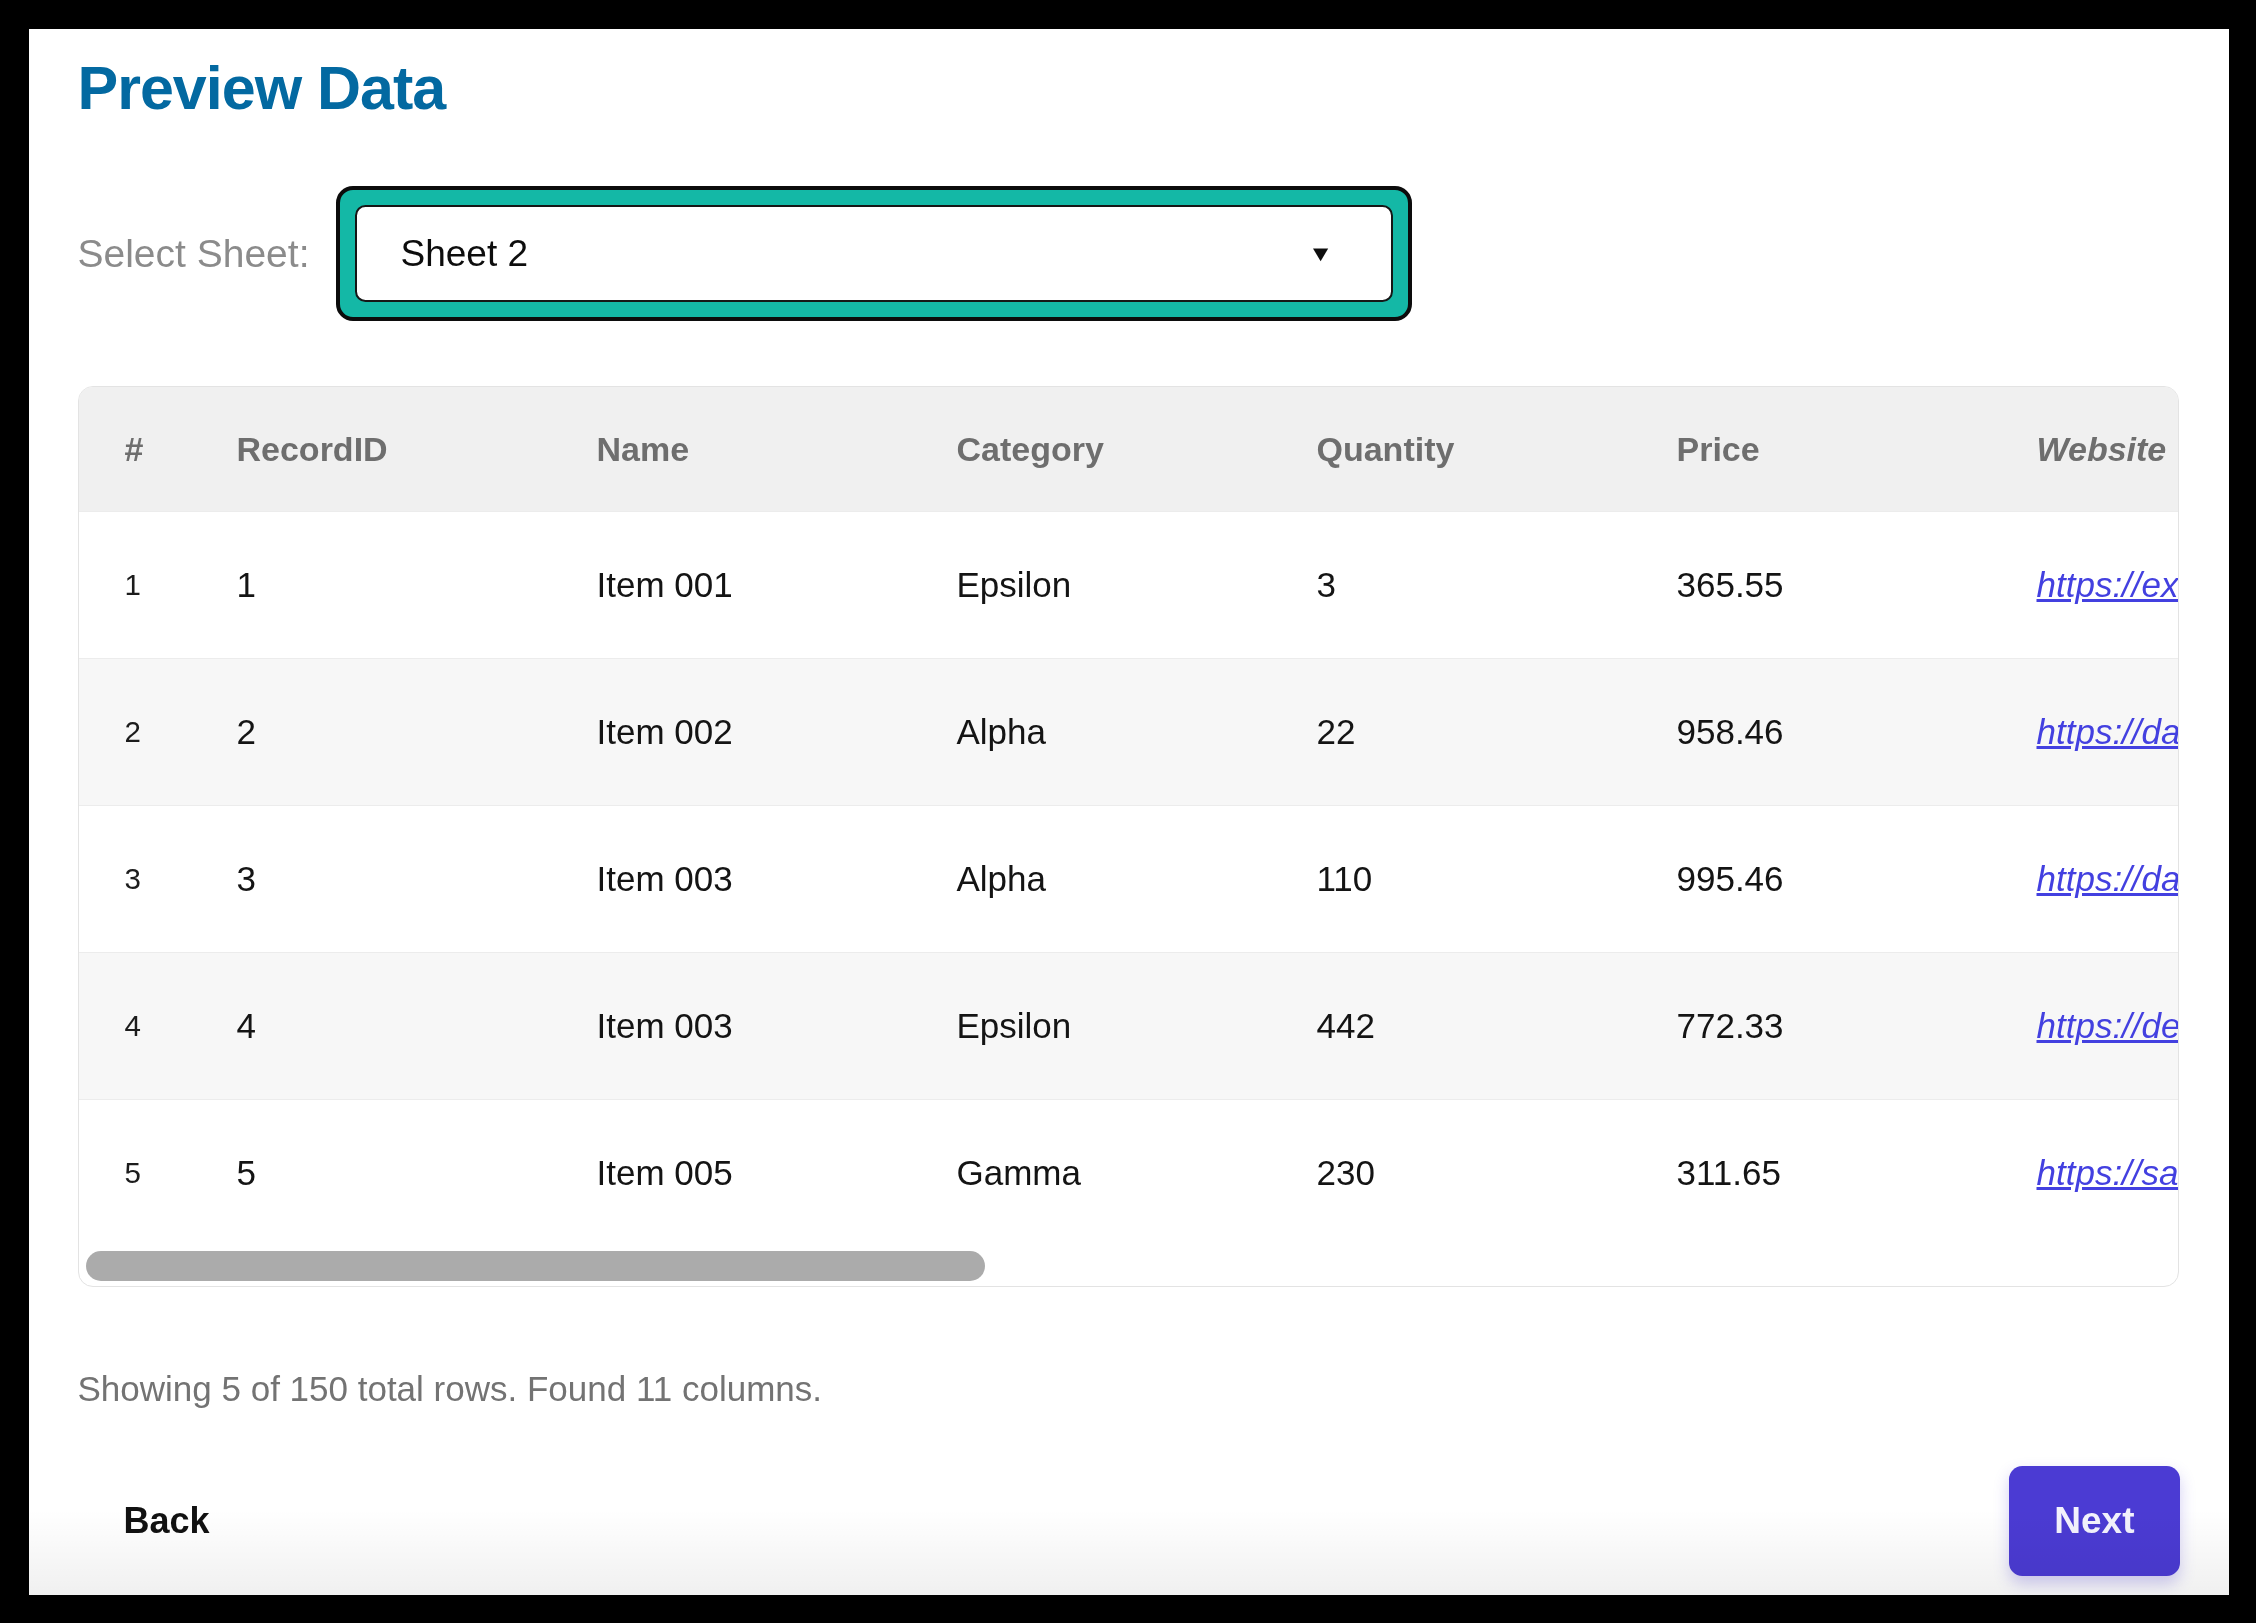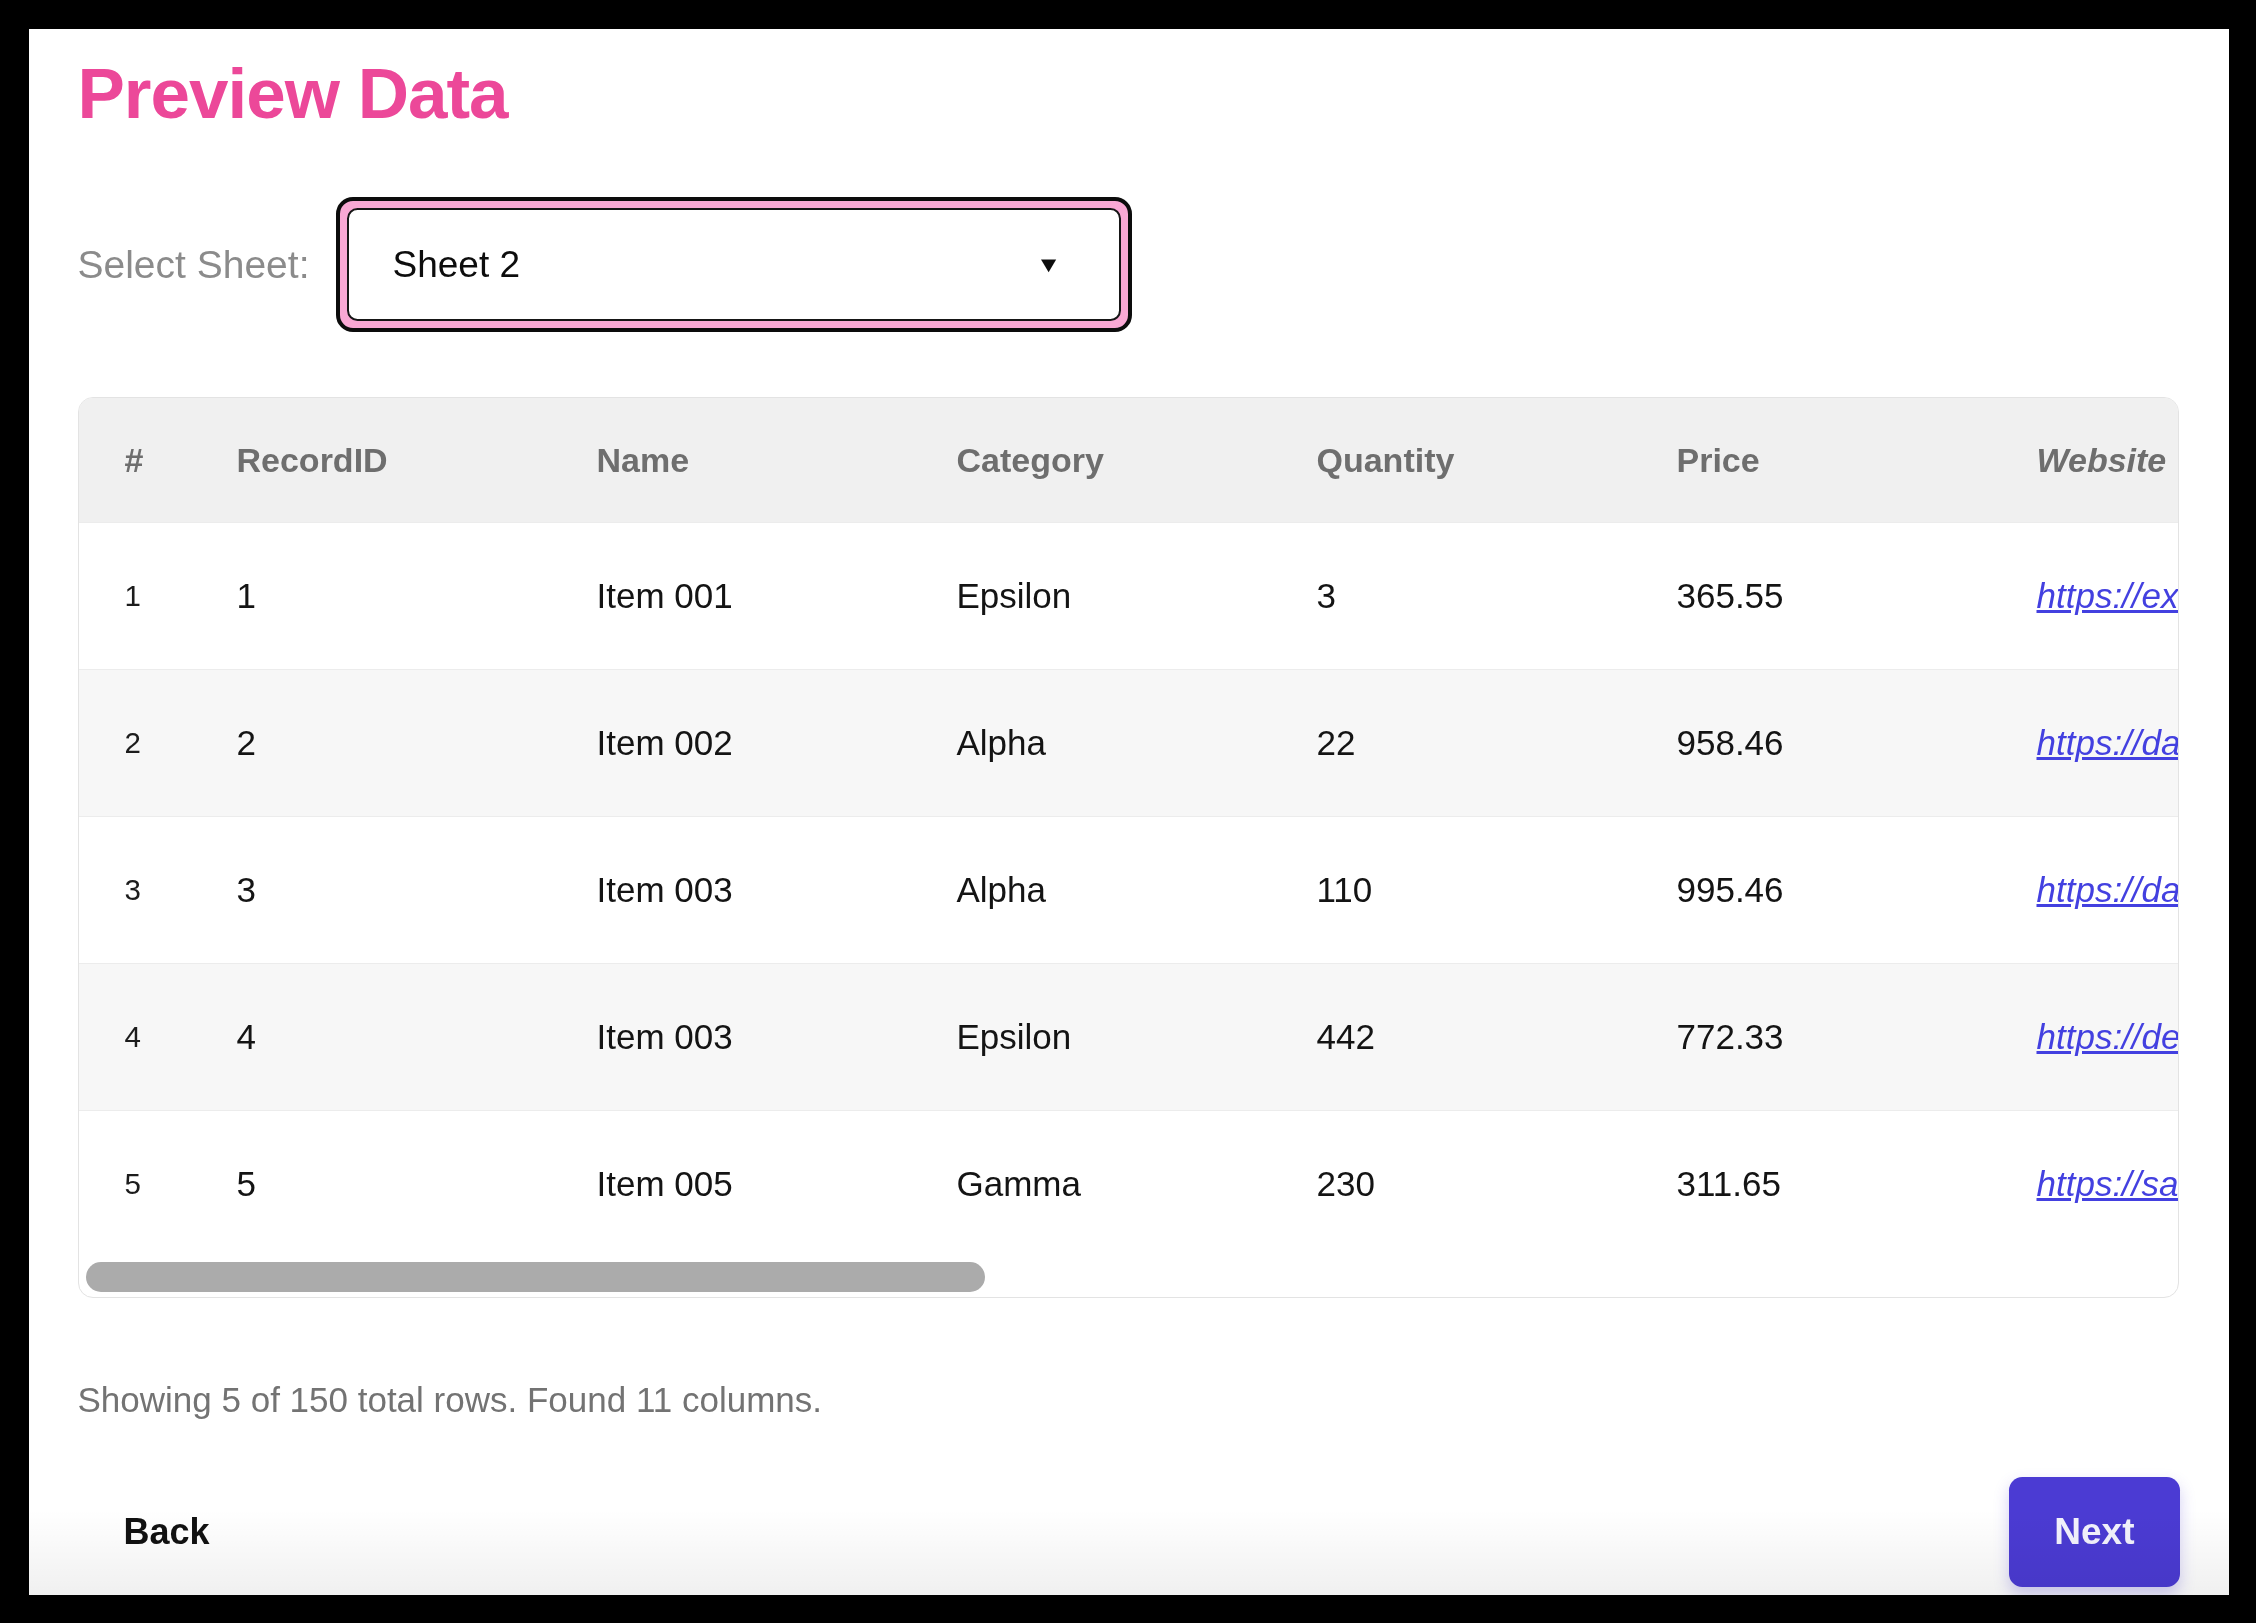--- a/index.html
+++ b/index.html
@@ -14,39 +14,39 @@
     overflow:hidden;
   }
   .frame::after{
     content:"";
     position:absolute; left:0; right:0; bottom:0; height:86px;
     background:linear-gradient(to bottom, rgba(0,0,0,0), rgba(0,0,0,0.06));
     pointer-events:none;
   }
 
   .page-title{
-    font-size:71px; font-weight:700; color:#ec4899; letter-spacing:-1px;
+    font-size:61px; font-weight:700; color:#0369a1; letter-spacing:-1px;
     margin-top:1.9px;
   }
 
   
   .sheet-row{
     display:flex; align-items:center;
     margin-top:63px;
     height:135px;
   }
   .sheet-label{
     font-size:39px; color:#8b8b8b;
     width:258px; flex:0 0 auto;
   }
   .select-outer{
-    width:796px; height:135px;
+    width:1076px; height:135px;
     border:4.8px solid #0c0c0c; border-radius:17px;
-    padding:7px;
-    background:#f9a8d4;
+    padding:15px;
+    background:#14b8a6;
     cursor:pointer;
   }
   .select-inner{
     width:100%; height:100%;
     border:2.9px solid #161616; border-radius:10.5px;
     display:flex; align-items:center;
     padding:0 57px 0 44px;
     background:#fff;
   }
   .select-value{ font-size:37px; color:#0d0d0d; flex:1 1 auto; }

